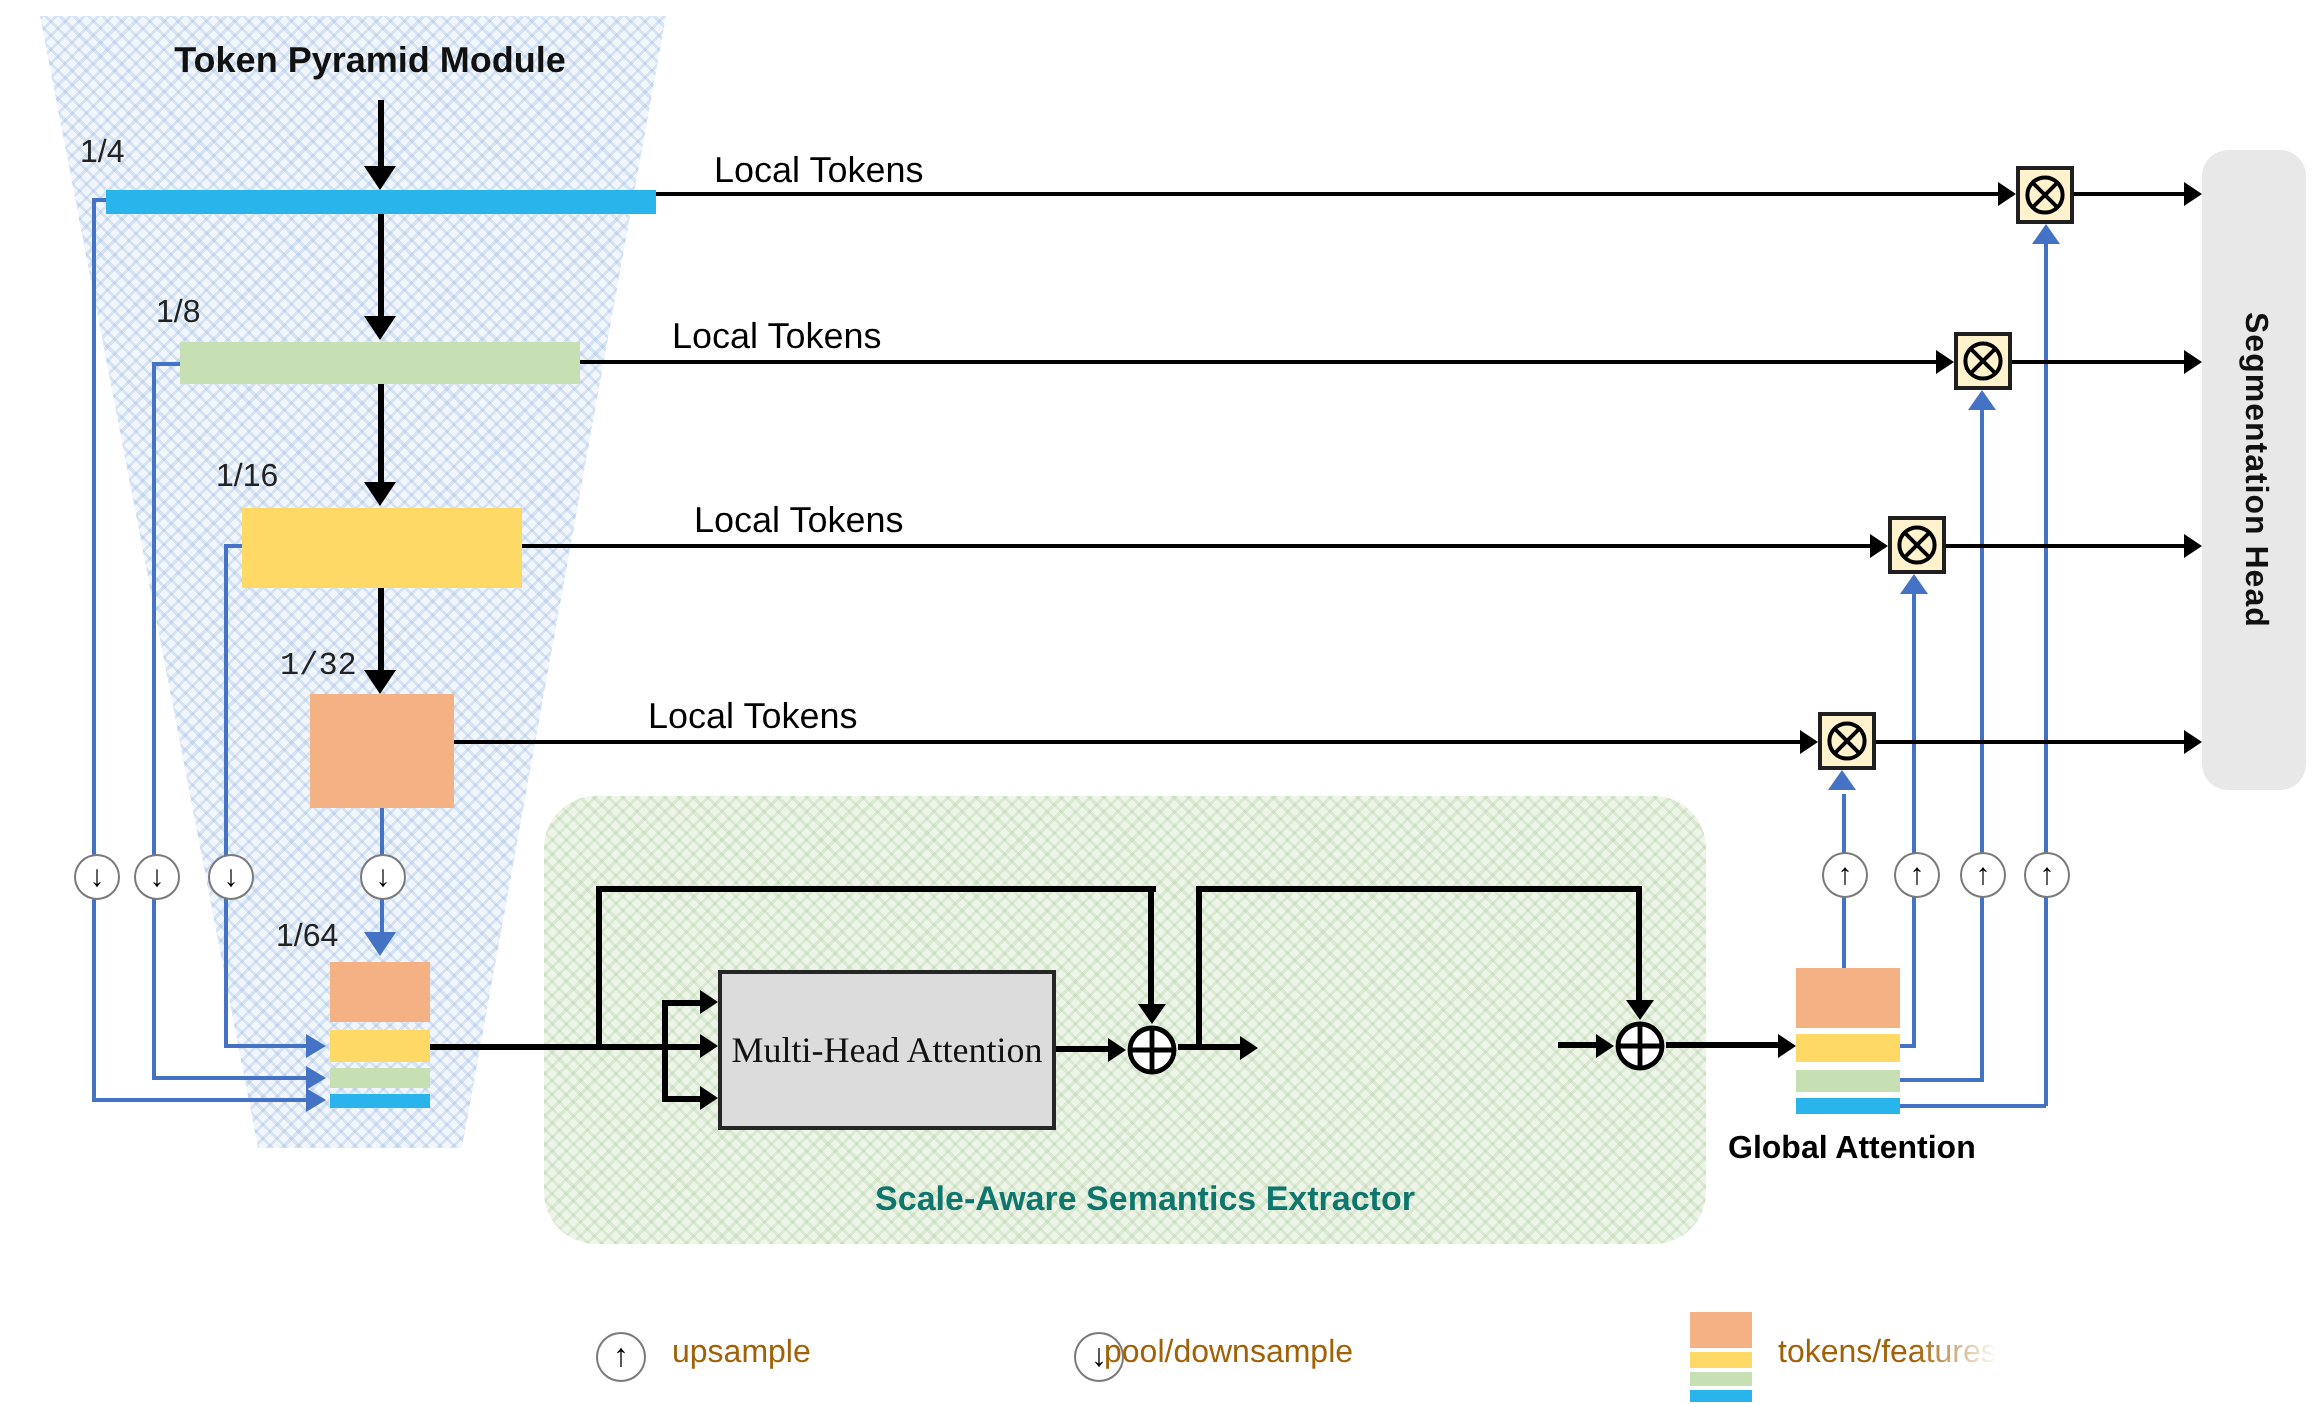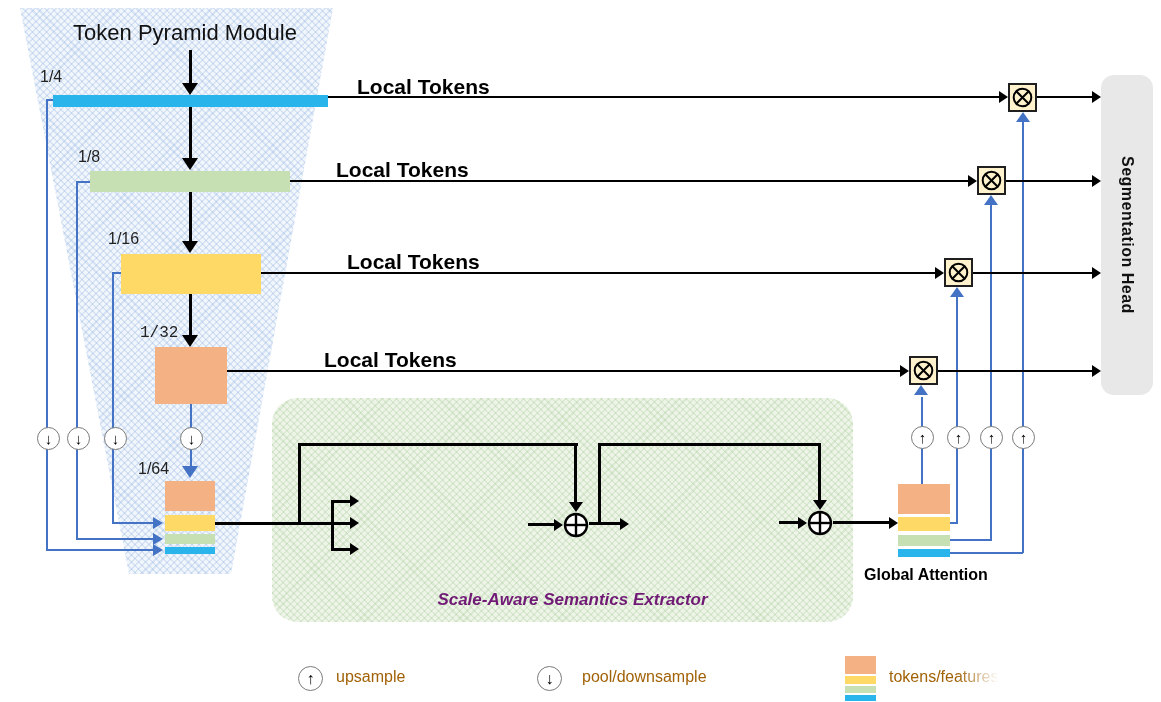--- a/index.html
+++ b/index.html
@@ -44,25 +44,25 @@
         font-size:15px;line-height:1;color:#000;}
   .mult{box-sizing:border-box;width:29px;height:29px;background:#FFF2CC;border:2px solid #1f1f1f;
         display:flex;align-items:center;justify-content:center;}
   .gbox{box-sizing:border-box;background:#dcdcdc;border:2px solid #262626;
         display:flex;align-items:center;justify-content:center;text-align:center;
         font-family:"Liberation Serif", serif;font-size:18px;color:#111;line-height:1.35;}
   .seghead{box-sizing:border-box;left:1101px;top:75px;width:52px;height:320px;border-radius:13px;
         background:#e9e8e8;display:flex;align-items:center;justify-content:center;}
   .seghead span{writing-mode:vertical-rl;font-weight:bold;font-size:16px;letter-spacing:.5px;color:#111;}
   
-  .t-title{font-weight:normal;font-size:22px;color:#111;}
+  .t-title{font-weight:bold;font-size:18px;color:#111;}
   .t-scale{font-size:16px;color:#222;}
-  .t-lt{font-weight:bold;font-size:21px;color:#000;}
+  .t-lt{font-weight:normal;font-size:18px;color:#000;}
   .t-ltb{font-size:15px;color:#111;}
-  .t-sase{font-weight:bold;font-size:17px;color:#701a75;font-style:italic;}
+  .t-sase{font-weight:bold;font-size:17px;color:#0f766e;}
   .t-gs{font-weight:bold;font-size:16px;color:#000;}
   .t-leg{font-size:16px;color:#a16207;}
   .fade{background:linear-gradient(to right, rgba(255,255,255,0), #fff 55%, #fff);}
 </style>
 </head>
 <body>
 
 <div id="stage">
 
   <div class="abs trapezoid"></div>
@@ -204,20 +204,23 @@
       </svg>
   </div>
   <div class="abs mult" style="left:909px;top:356px;">
     <svg width="23" height="23" viewBox="0 0 23 23">
         <circle cx="11.5" cy="11.5" r="8.8" fill="none" stroke="#000" stroke-width="2"></circle>
         <line x1="5.3" y1="5.3" x2="17.7" y2="17.7" stroke="#000" stroke-width="2"></line>
         <line x1="17.7" y1="5.3" x2="5.3" y2="17.7" stroke="#000" stroke-width="2"></line>
       </svg>
   </div>
 
+  <div class="abs gbox" style="left:359px;top:485px;width:169px;height:80px;">
+    <span>Multi-Head Attention</span>
+  </div>
   <div class="abs" style="left:563px;top:512px;">
     <svg width="26" height="26" viewBox="0 0 26 26">
         <circle cx="13" cy="13" r="11" fill="#fff" stroke="#000" stroke-width="2.4"></circle>
         <line x1="13" y1="2" x2="13" y2="24" stroke="#000" stroke-width="2.4"></line>
         <line x1="2" y1="13" x2="24" y2="13" stroke="#000" stroke-width="2.4"></line>
       </svg>
   </div>
   <div class="abs" style="left:807px;top:510px;">
     <svg width="26" height="26" viewBox="0 0 26 26">
         <circle cx="13" cy="13" r="11" fill="#fff" stroke="#000" stroke-width="2.4"></circle>
@@ -241,21 +244,21 @@
   <div class="abs t-lt" style="left:336px;top:158px;">Local Tokens</div>
   <div class="abs t-lt" style="left:347px;top:250px;">Local Tokens</div>
   <div class="abs t-lt" style="left:324px;top:348px;">Local Tokens</div>
 
   <div class="abs t-sase" style="left:385px;top:590px;width:375px;text-align:center;">Scale-Aware Semantics Extractor</div>
   <div class="abs t-gs" style="left:864px;top:566px;">Global Attention</div>
 
   <div class="abs samp" style="left:298px;top:666px;width:25px;height:25px;font-size:16px;">↑</div>
   <div class="abs t-leg" style="left:336px;top:668px;">upsample</div>
   <div class="abs samp" style="left:537px;top:666px;width:25px;height:25px;font-size:16px;">↓</div>
-  <div class="abs t-leg" style="left:582px;top:668px;">pool/downsample</div>
+  <div class="abs t-leg" style="left:552px;top:668px;">pool/downsample</div>
 
   <div class="abs bar" style="left:845px;top:656px;width:31px;height:18px;background:#F4B183;"></div>
   <div class="abs bar" style="left:845px;top:676px;width:31px;height:8px;background:#FFD966;"></div>
   <div class="abs bar" style="left:845px;top:686px;width:31px;height:7px;background:#C6E0B4;"></div>
   <div class="abs bar" style="left:845px;top:695px;width:31px;height:6px;background:#29B5EC;"></div>
   <div class="abs t-leg" style="left:889px;top:668px;">tokens/features</div>
   <div class="abs fade" style="left:957px;top:660px;width:75px;height:34px;"></div>
 
 </div>
 

